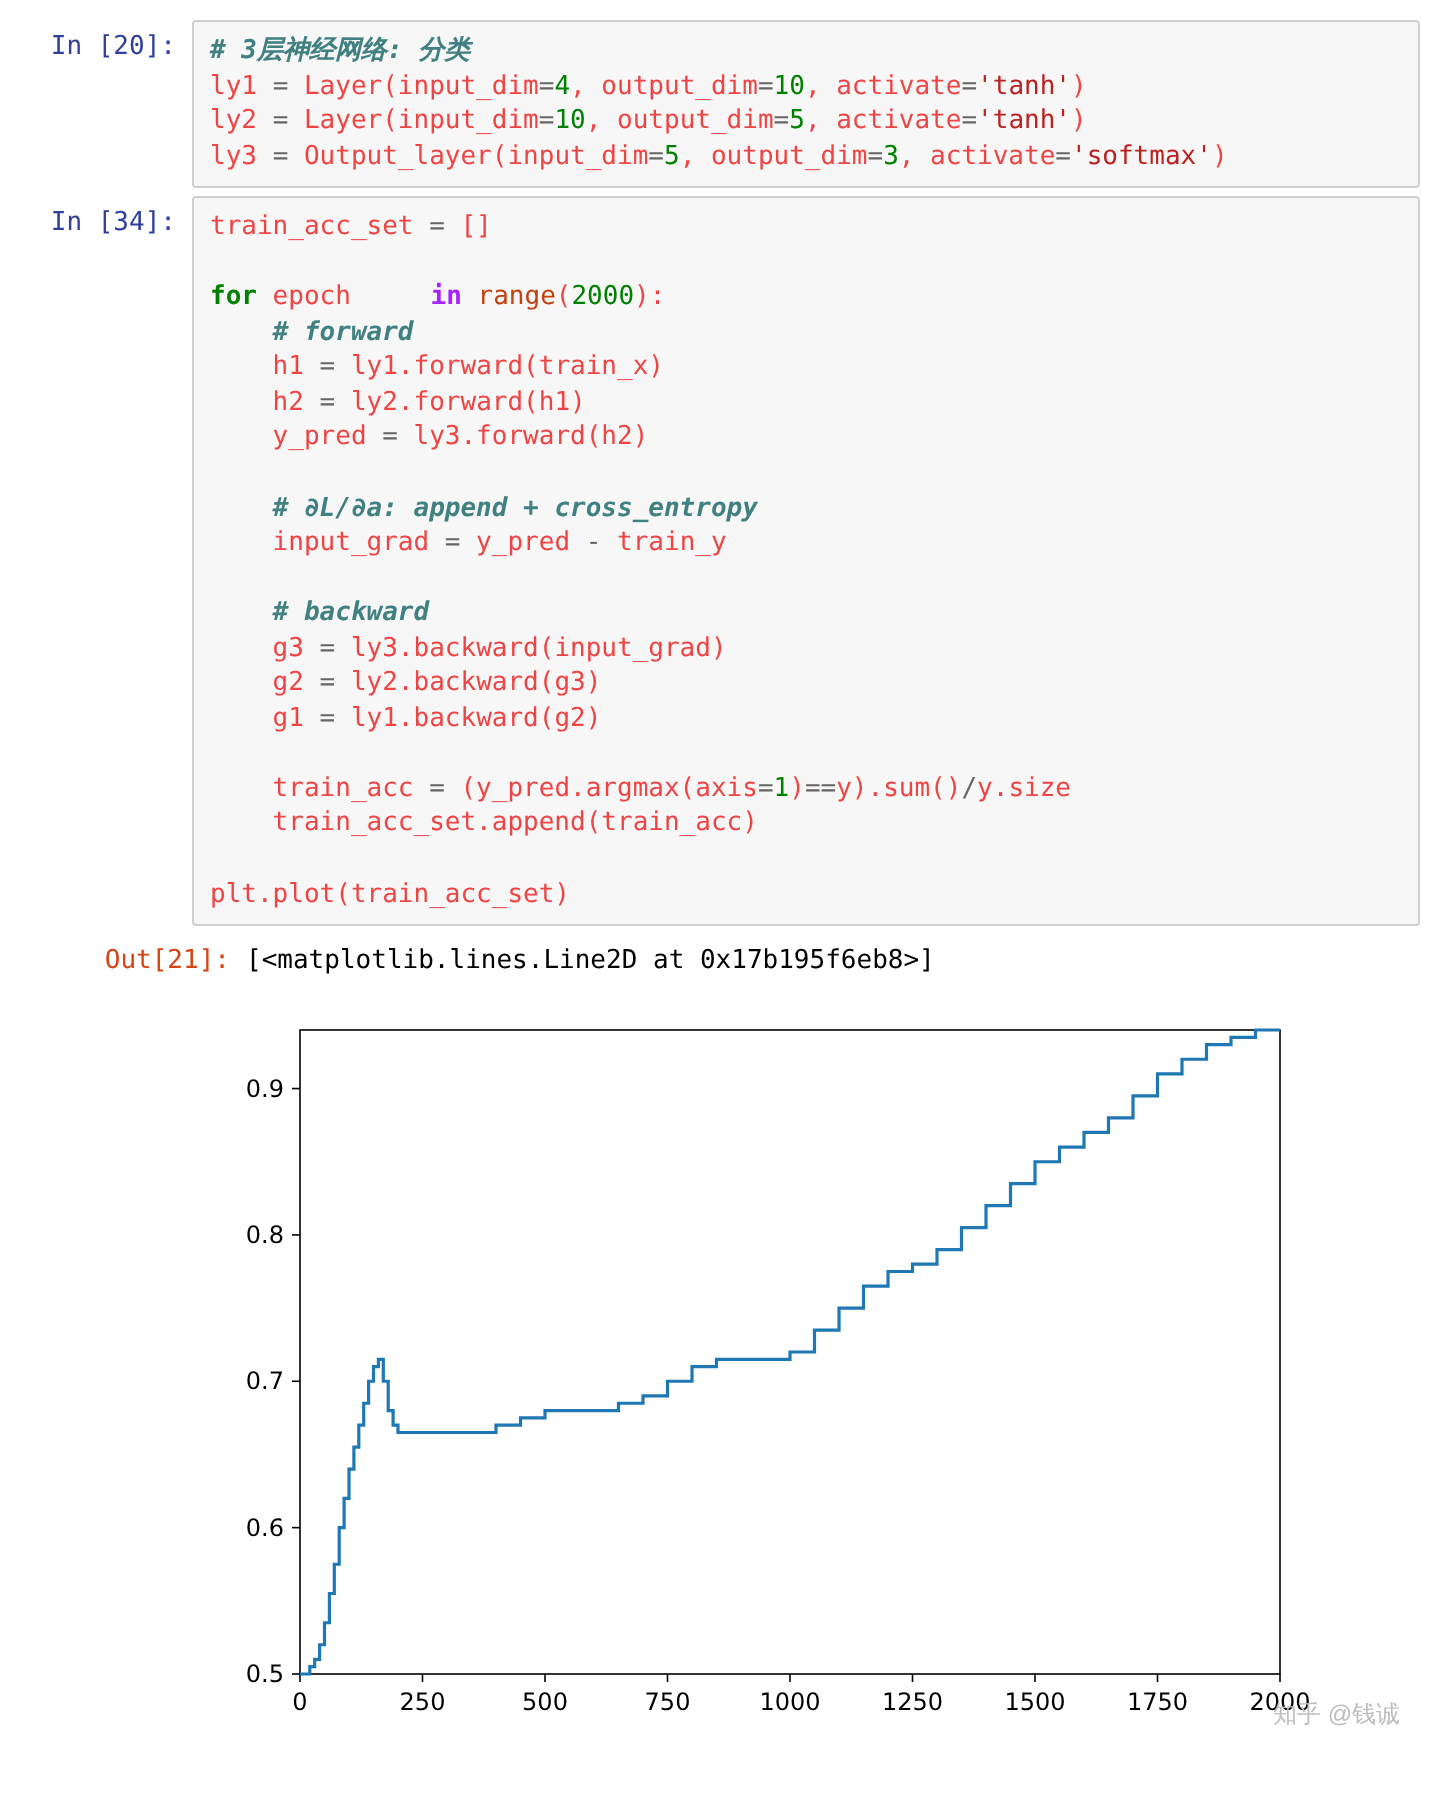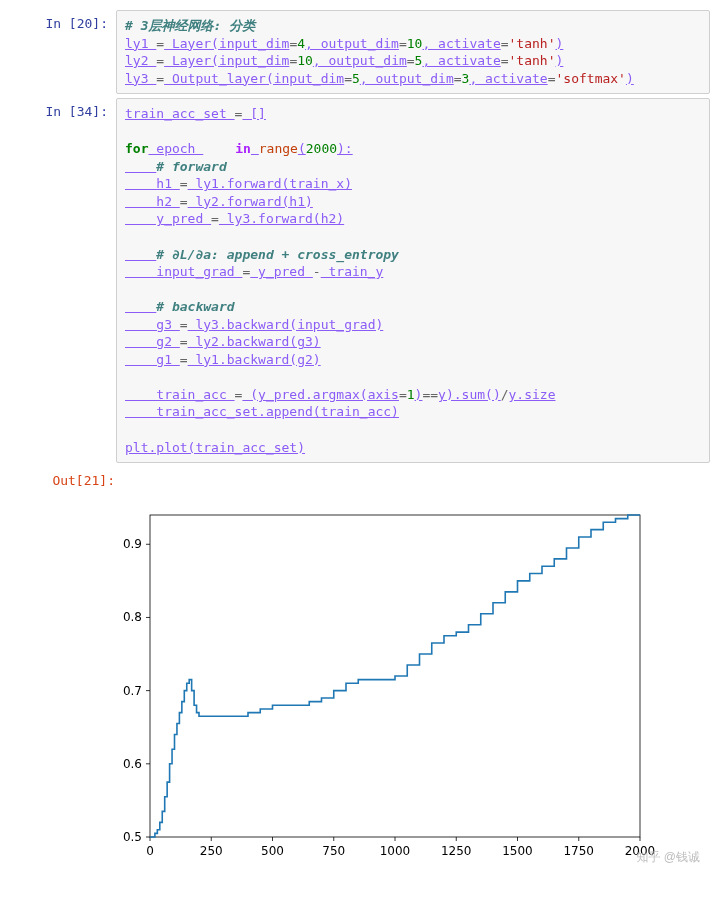--- a/index.html
+++ b/index.html
@@ -17,21 +17,21 @@
     margin-bottom: 4px;
   }
   .prompt {
     flex: 0 0 88px;
     text-align: right;
     padding: 6px 8px 0 0;
     font-family: "DejaVu Sans Mono", Menlo, Consolas, monospace;
     font-size: 13px;
     line-height: 1.3;
   }
-  .prompt-in { color: #303F9F; padding-left: 20px; }
+  .prompt-in { color: #303F9F; }
   .prompt-out { color: #D84315; padding-left: 27px; }
   .input-area, .output-area {
     flex: 1;
     margin-right: 10px;
   }
   .code-box {
     background: #f7f7f7;
     border: 1px solid #cfcfcf;
     border-radius: 2px;
     padding: 6px 8px;
@@ -45,21 +45,21 @@
   }
   .out-text {
     font-family: "DejaVu Sans Mono", Menlo, Consolas, monospace;
     font-size: 13px;
     padding-top: 6px;
   }
   .c  { color: #408080; font-style: italic; font-weight: bold; }
   .k  { color: #008000; font-weight: bold; }
   .p  { color: #AA22FF; font-weight: bold; margin-left: 32px; }
   .nb { color: #c2410c; }
-  .n  { color: #8b5cf6; text-decoration: underline; }
+  .n  { color: #ef4444; }
   .o  { color: #666; }
   .num { color: #008000; }
   .s  { color: #BA2121; }
   .chart-wrap {
     margin-left: 95px;
     margin-top: 10px;
     position: relative;
   }
   svg { display:block; }
   .frame { fill: none; stroke: #000; stroke-width: 0.8; }
@@ -117,20 +117,21 @@
 <span class="n">    train_acc </span><span class="o">=</span><span class="n"> (y_pred.argmax(axis</span><span class="o">=</span><span class="num">1</span><span class="n">)</span><span class="o">==</span><span class="n">y).sum()</span><span class="o">/</span><span class="n">y.size</span>
 <span class="n">    train_acc_set.append(train_acc)</span>
 
 <span class="n">plt.plot(train_acc_set)</span></pre>
       </div>
   </div>
 </div>
 
 <div class="cell">
   <div class="prompt prompt-out">Out[21]:</div>
+  <div class="output-area out-text">[&lt;matplotlib.lines.Line2D at 0x17b195f6eb8&gt;]</div>
 </div>
 
 <div class="chart-wrap">
   <svg id="chart-svg" width="560" height="370">
       <rect x="55" y="15" width="490" height="322" class="frame"></rect>
       <line x1="55" y1="337" x2="55" y2="341" class="tick"></line>
       <text x="55" y="355" text-anchor="middle" class="ticklabel">0</text>
       <line x1="116.25" y1="337" x2="116.25" y2="341" class="tick"></line>
       <text x="116.25" y="355" text-anchor="middle" class="ticklabel">250</text>
       <line x1="177.5" y1="337" x2="177.5" y2="341" class="tick"></line>

